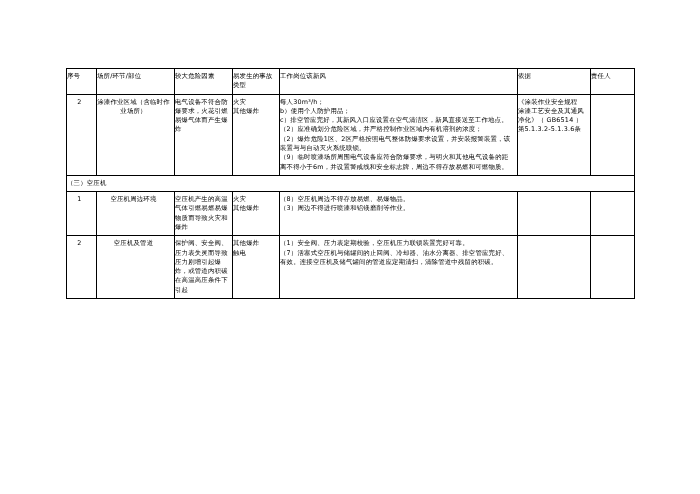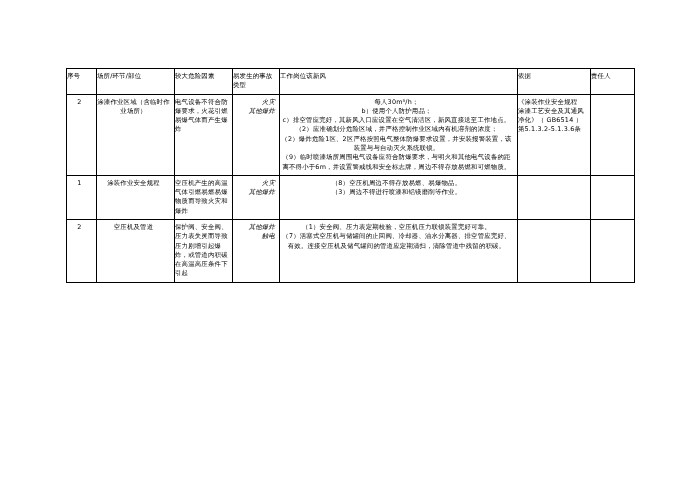--- a/index.html
+++ b/index.html
@@ -50,33 +50,31 @@
     padding-top: 4px;
     padding-bottom: 4px;
   }
   .hdr-no, .hdr-place, .hdr-hazard, .hdr-acc { text-align: left; }
   .cell-center-mid {
     text-align: center;
     vertical-align: middle;
   }
   .cell-mid { vertical-align: middle; }
   .acc-cell {
-    text-align: right;
+    text-align: left;
     vertical-align: middle;
     line-height: 1.7;
-    font-style: italic;
   }
   .section-row td {
     font-size: 6.6px;
     padding: 4px 4px 4px 6px;
   }
   .measure p {
     margin: 0;
     text-indent: 0;
-    text-align: center;
   }
   .basis {
     font-size: 6.2px;
     line-height: 1.5;
   }
 </style>
 </head>
 <body>
 
 <div class="page">
@@ -114,23 +112,26 @@
             <p>每人30m³/h；</p>
             <p>b）使用个人防护用品；</p>
             <p>c）排空管应完好，其新风入口应设置在空气清洁区，新风直接送至工作地点。</p>
             <p>（2）应准确划分危险区域，并严格控制作业区域内有机溶剂的浓度；</p>
             <p>（2）爆炸危险1区、2区严格按照电气整体防爆要求设置，并安装报警装置，该装置与与自动灭火系统联锁。</p>
             <p>（9）临时喷漆场所周围电气设备应符合防爆要求，与明火和其他电气设备的距离不得小于6m，并设置警戒线和安全标志牌，周边不得存放易燃和可燃物质。</p>
           </td>
           <td class="basis cell-mid">《涂装作业安全规程 涂漆工艺安全及其通风净化》（ GB6514 ） 第5.1.3.2-5.1.3.6条</td>
           <td></td>
         </tr>
+        <tr class="section-row">
+          <td colspan="7">（三）空压机</td>
+        </tr>
         <tr>
           <td class="cell-center-mid">1</td>
-          <td class="cell-center-mid">涂装作业安全规程</td>
+          <td class="cell-center-mid">空压机周边环境</td>
           <td class="cell-mid">空压机产生的高温气体引燃易燃易爆物质而导致火灾和爆炸</td>
           <td class="acc-cell">
             <div>火灾</div>
             <div>其他爆炸</div>
           </td>
           <td class="measure">
             <p>（8）空压机周边不得存放易燃、易爆物品。</p>
             <p>（3）周边不得进行喷漆和铝镁磨削等作业。</p>
           </td>
           <td class="basis cell-mid"></td>

